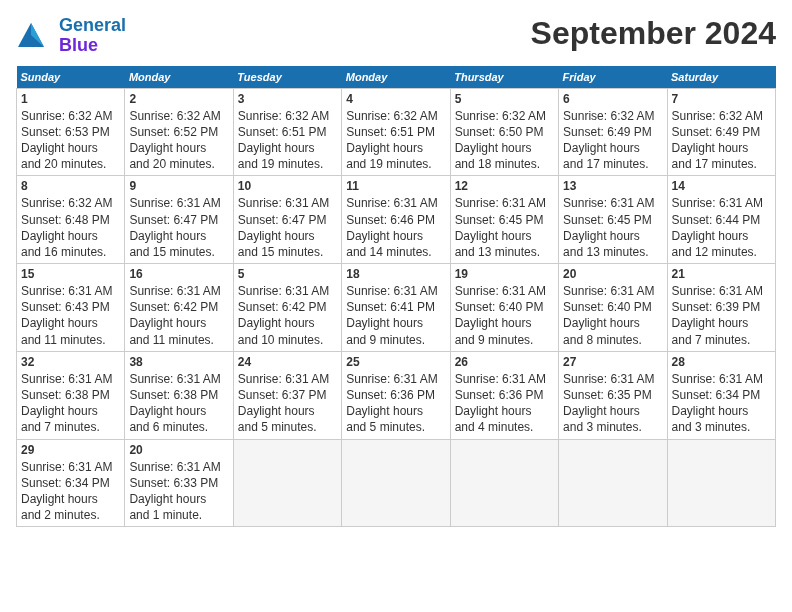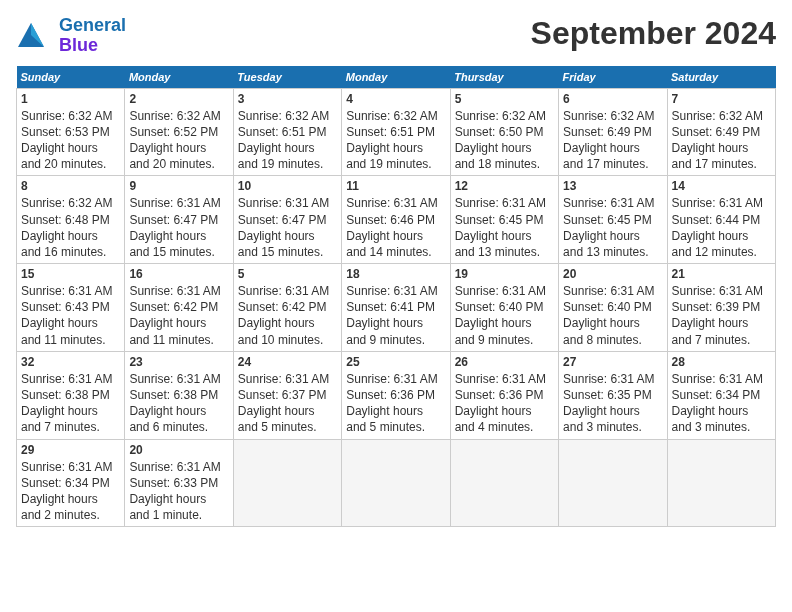--- a/index.html
+++ b/index.html
@@ -324,21 +324,21 @@
           <td>
         <span class="day-num">32</span>
         <div class="day-info">
           Sunrise: 6:31 AM<br>
           Sunset: 6:38 PM<br>
           Daylight hours<br>
           and 7 minutes.
         </div>
       </td>
           <td>
-        <span class="day-num">23</span>
+        <span class="day-num">38</span>
         <div class="day-info">
           Sunrise: 6:31 AM<br>
           Sunset: 6:38 PM<br>
           Daylight hours<br>
           and 6 minutes.
         </div>
       </td>
           <td>
         <span class="day-num">24</span>
         <div class="day-info">

